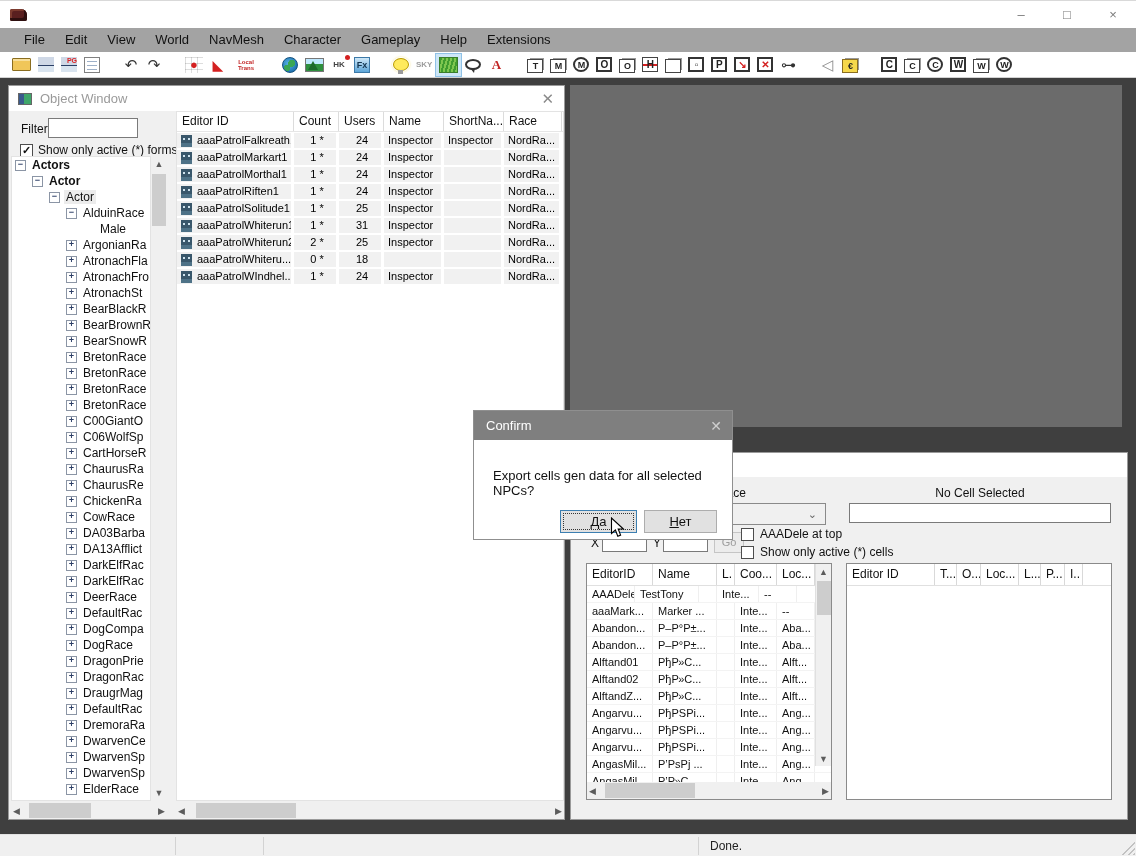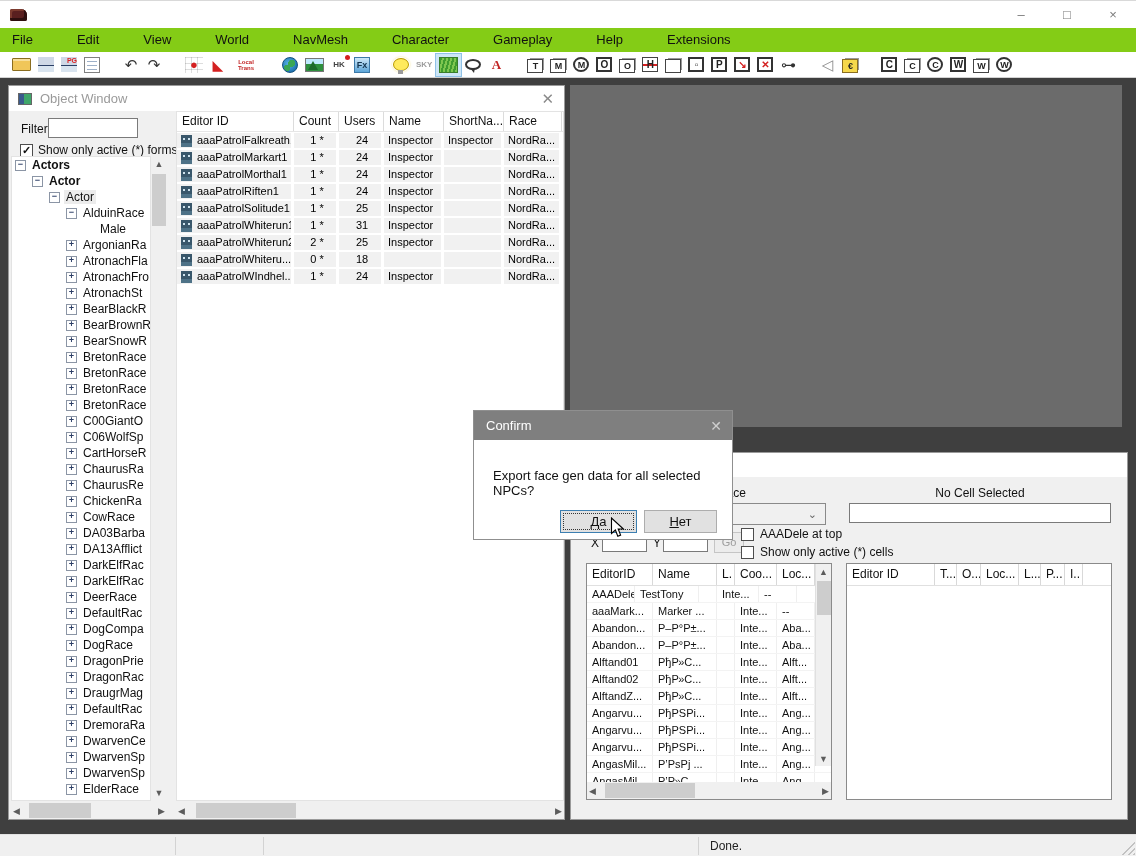--- a/index.html
+++ b/index.html
@@ -5,21 +5,21 @@
   * { box-sizing: border-box; margin: 0; padding: 0; }
   html,body { width:1136px; height:856px; overflow:hidden; }
   body { position:relative; background:#3f3f3f; font-family:"Liberation Sans",sans-serif; font-size:12px; color:#000; }
 
   
   #titlebar { position:absolute; left:0; top:0; width:1136px; height:28px; background:#fff; border-top:1px solid #d9d9d9; display:flex; align-items:center; }
   #app-icon { width:17px; height:12px; margin:0 8px 0 10px; background:#5a1f1f; border-radius:2px 6px 2px 2px; box-shadow:inset -3px -3px 0 #2e0f0f, inset 2px 2px 0 #7c3a2e; }
   #title-text { color:#8b8b8b; font-size:13px; }
   #win-controls { margin-left:auto; display:flex; }
   .wc { width:46px; height:27px; display:flex; align-items:center; justify-content:center; color:#7a7a7a; font-size:13px; }
-  #menubar { position:absolute; left:0; top:28px; width:1136px; height:24px; background:#84cc16; display:flex; align-items:center; padding-left:2px;gap:24px; }
+  #menubar { position:absolute; left:0; top:28px; width:1136px; height:24px; background:#a3a3a3; display:flex; align-items:center; padding-left:14px; }
   .menu-item { padding:0 10px; height:24px; line-height:24px; font-size:13px; color:#111; }
   #toolbar { position:absolute; left:0; top:52px; width:1136px; height:26px; background:#fff; border-bottom:1px solid #d2d2d2; display:flex; align-items:center; padding-left:12px; }
   #toolbar-icons { display:flex; align-items:center; gap:7px; }
   .tbi { min-width:16px; height:17px; display:inline-flex; align-items:center; justify-content:center; font-size:11px; color:#222; position:relative; }
   .tbi.gap { margin-left:16px; }
   .ic-folder { width:19px; height:13px; background:#f0c659; border:1px solid #8a6d1f; border-radius:1px; box-shadow:inset 0 2px 0 #f8df9a; }
   .ic-floppy { width:15px; height:15px; background:#2b3f66; box-shadow:inset 0 -6px 0 #d9e4ef, inset 0 -7px 0 #2b3f66, inset -3px 8px 0 #cfd8e6; }
   .ic-floppy.pg { color:#d22; font:bold 7px "Liberation Sans",sans-serif; align-items:flex-start; justify-content:flex-end; }
   .ic-form { width:14px; height:16px; background:#fff; border:1px solid #808080; box-shadow:inset 0 0 0 2px #fff; background-image:repeating-linear-gradient(#fff 0 3px, #9db0c8 3px 4px); }
   .ic-plain { font-size:15px; color:#333; }
@@ -647,21 +647,21 @@
       </div>
     <div id="cv-refs-body"></div>
   </div>
 </div>
 
 <div id="confirm">
   <div id="confirm-title">
     <span>Confirm</span>
     <span id="confirm-close">✕</span>
   </div>
-  <div id="confirm-msg">Export face gen data for all selected NPCs?</div>
+  <div id="confirm-msg">Export cells gen data for all selected NPCs?</div>
   <div class="dbtn" id="btn-yes">
     <span class="btn-t">Да</span>
   </div>
   <div class="dbtn" id="btn-no">
     <span class="btn-t">Нет</span>
   </div>
 </div>
 
 <div id="cursor">
   <svg width="15" height="22" viewBox="0 0 15 22">

